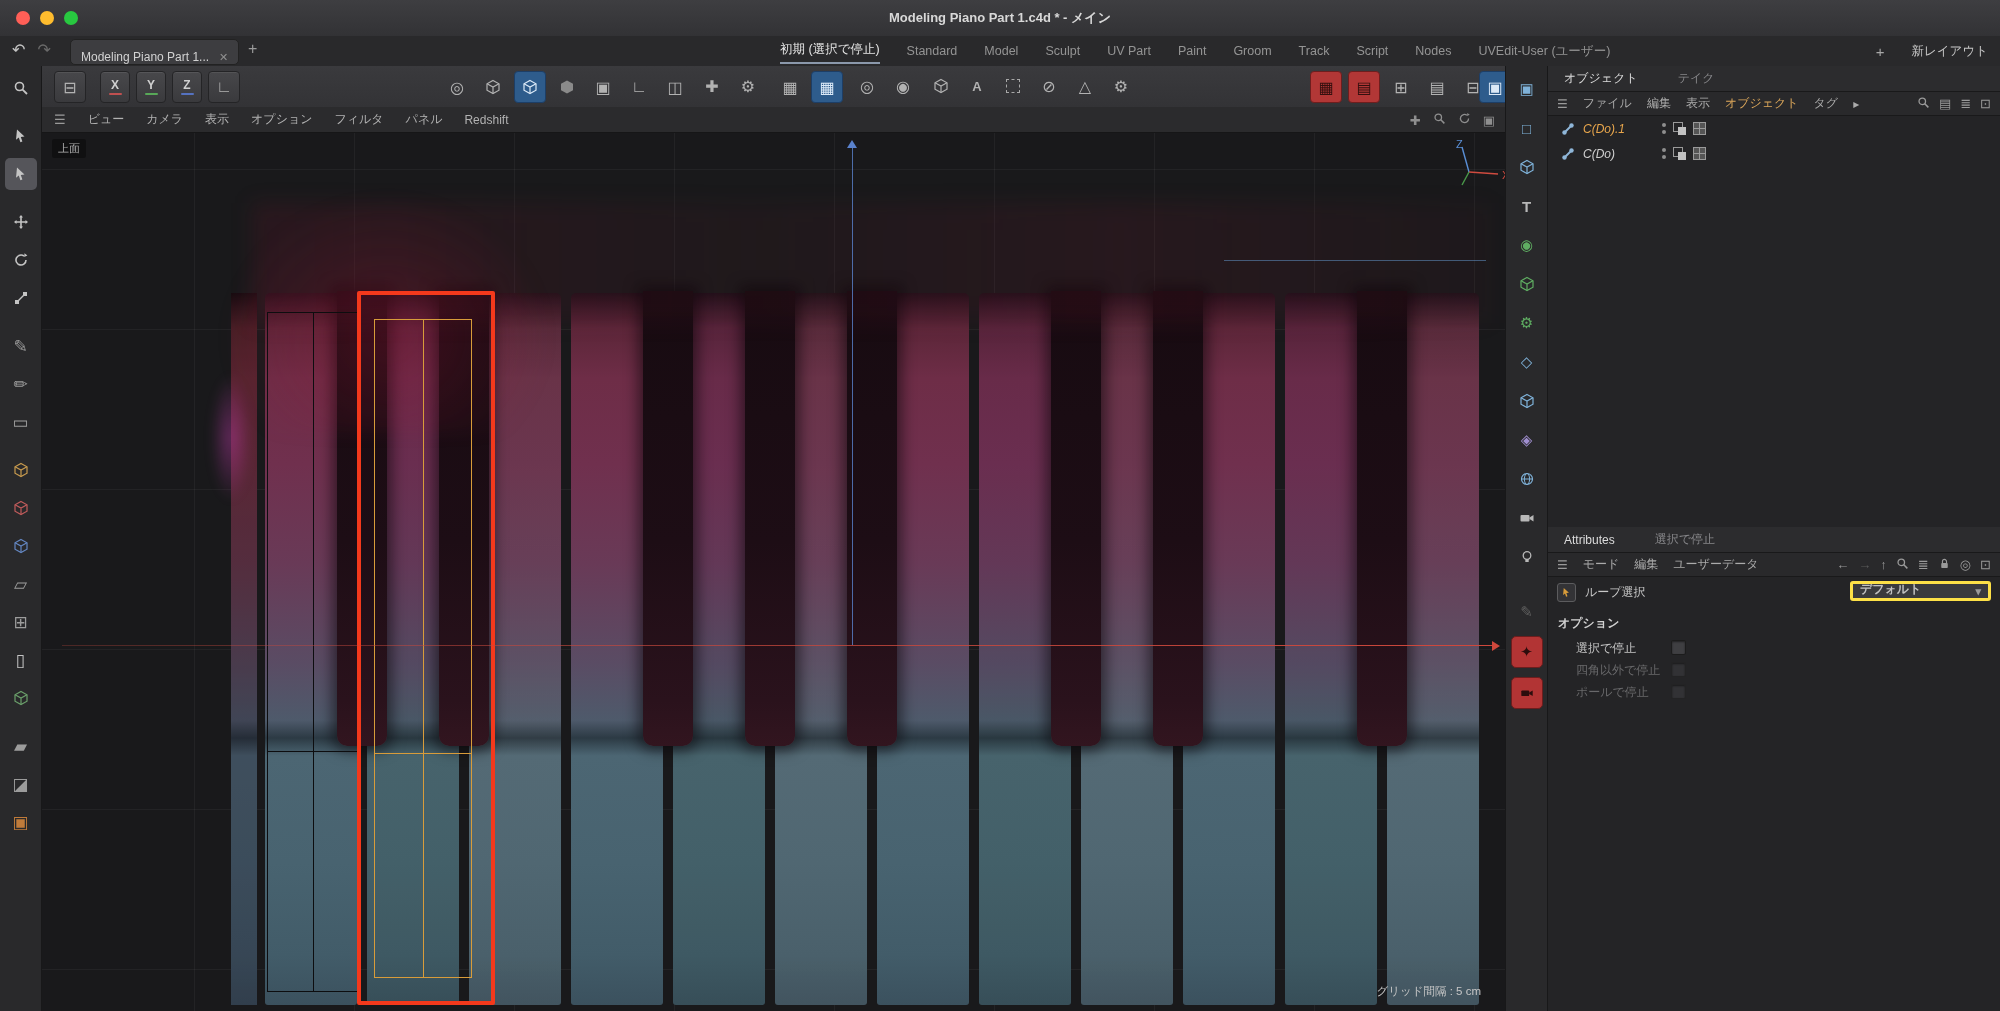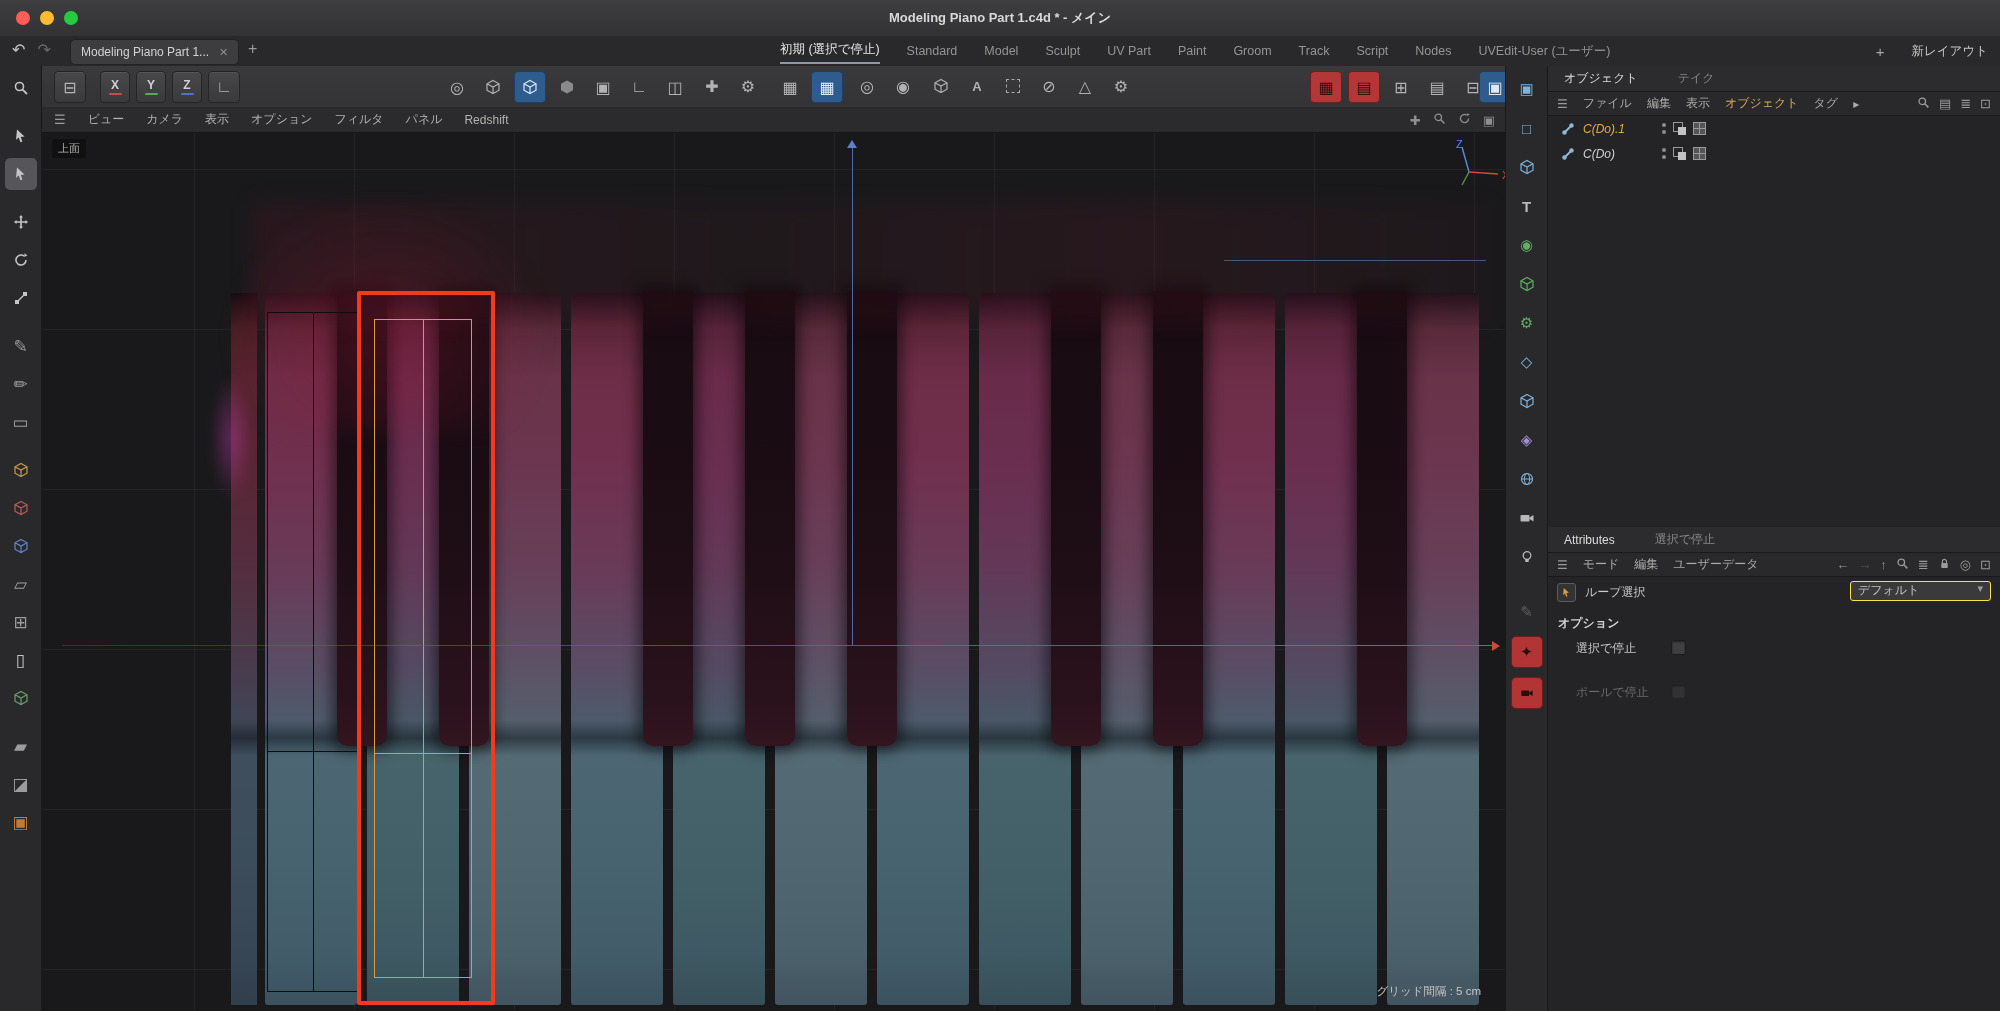--- a/index.html
+++ b/index.html
@@ -13,21 +13,21 @@
   .title-text{font-size:13px;font-weight:bold;color:#d8d8d8;}
   .traffic{position:absolute;left:16px;top:11px;display:flex;gap:10px;}
   .tl{width:14px;height:14px;border-radius:50%;}
   .tl.r{background:#ff5f57;} .tl.y{background:#febc2e;} .tl.g{background:#28c840;}
 
   
   .tabrow{position:absolute;left:0;top:36px;width:2000px;height:30px;background:#29292b;border-bottom:1px solid #19191a;}
   .undoredo{position:absolute;left:12px;top:4px;display:flex;gap:12px;font-size:16px;}
   .undo{color:#c4c4c4;} .redo{color:#6a6a6a;}
   .doc-tab{position:absolute;left:70px;top:3px;height:24px;background:#3d3d40;border:1px solid #222;
-    border-radius:5px;display:flex;align-items:center;gap:10px;padding:0 10px;color:#d2d2d2;font-size:12px;}
+    border-radius:5px;display:flex;align-items:flex-end;gap:10px;padding:0 10px;color:#d2d2d2;font-size:12px;}
   .doc-close{color:#909090;font-size:11px;}
   .add-tab{position:absolute;left:248px;top:4px;font-size:16px;color:#9a9a9a;}
   .layout-tabs{position:absolute;left:780px;right:12px;top:0;height:30px;display:flex;align-items:center;gap:27px;
     font-size:12.5px;color:#949494;white-space:nowrap;}
   .layout-tabs .tab{padding:2px 0;}
   .layout-tabs .tab.active{color:#e6e6e6;border-bottom:2px solid #8b98ab;padding-bottom:4px;}
   .layout-tabs .spacer{flex:1;}
   .layout-tabs .plus{font-size:15px;color:#a8a8a8;}
   .layout-tabs .newlay{color:#c4c4c4;}
 
@@ -141,22 +141,22 @@
   .mini-sq2::before{content:"";position:absolute;left:0;top:0;width:8px;height:8px;border:1px solid #9a9a9a;}
   .mini-sq2::after{content:"";position:absolute;right:0;bottom:0;width:8px;height:8px;background:#c2c2c2;}
   .mini-grid{width:13px;height:13px;background:
     linear-gradient(90deg,#9a9a9a 1px,transparent 1px) 0 0/6px 6px,
     linear-gradient(#9a9a9a 1px,transparent 1px) 0 0/6px 6px,#555;}
 
   .at-tool{position:absolute;left:0;top:511px;width:452px;height:30px;display:flex;align-items:center;gap:9px;
     padding-left:9px;box-sizing:border-box;font-size:12px;color:#c8c8c8;}
   .tool-chip{width:17px;height:17px;border:1px solid #5c5c5e;border-radius:3px;background:#333336;
     display:flex;align-items:center;justify-content:center;}
-  .dropdown{position:absolute;right:9px;top:4px;width:141px;height:20px;background:#3a3a3d;border:1px solid #fde047;
-    border-radius:3px;display:flex;align-items:flex-start;font-size:12px;color:#c2c2c2;padding:0 7px;box-sizing:border-box;}
+  .dropdown{position:absolute;right:9px;top:4px;width:141px;height:20px;background:#3a3a3d;border:3px solid #fde047;
+    border-radius:3px;display:flex;align-items:flex-end;font-size:12px;color:#c2c2c2;padding:0 7px;box-sizing:border-box;font-weight:bold;}
   .dropdown .car{margin-left:auto;color:#9a9a9a;font-size:11px;}
   .at-section{position:absolute;left:10px;top:549px;font-size:12px;font-weight:bold;color:#d2d2d2;}
   .opt{position:absolute;left:0;width:452px;height:20px;}
   .opt .lbl{position:absolute;left:28px;top:3px;font-size:12px;}
   .opt .lbl.on{color:#c4c4c4;} .opt .lbl.off{color:#68686a;}
   .cb{position:absolute;left:123px;top:3px;width:13px;height:13px;background:#3f3f42;border:1px solid #1c1c1c;
     border-radius:2px;box-shadow:inset 0 1px 2px rgba(0,0,0,.5);}
   .cb.dim{background:#323235;border-color:#232324;}
 </style>
 </head>
@@ -604,19 +604,23 @@
       <span class="dropdown">
         <span>デフォルト</span>
         <span class="car">▾</span>
       </span>
     </div>
     <div class="at-section">オプション</div>
     <div class="opt" style="top:571px">
       <span class="lbl on">選択で停止</span>
       <span class="cb"></span>
     </div>
+    <div class="opt" style="top:593px">
+      <span class="lbl off">四角以外で停止</span>
+      <span class="cb dim"></span>
+    </div>
     <div class="opt" style="top:615px">
       <span class="lbl off">ポールで停止</span>
       <span class="cb dim"></span>
     </div>
   </div>
 
 </div>
 
 </body></html>

